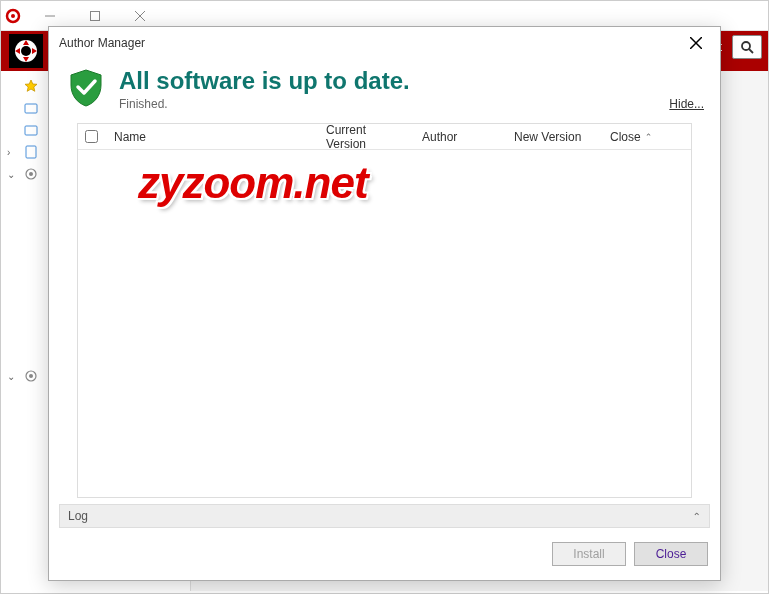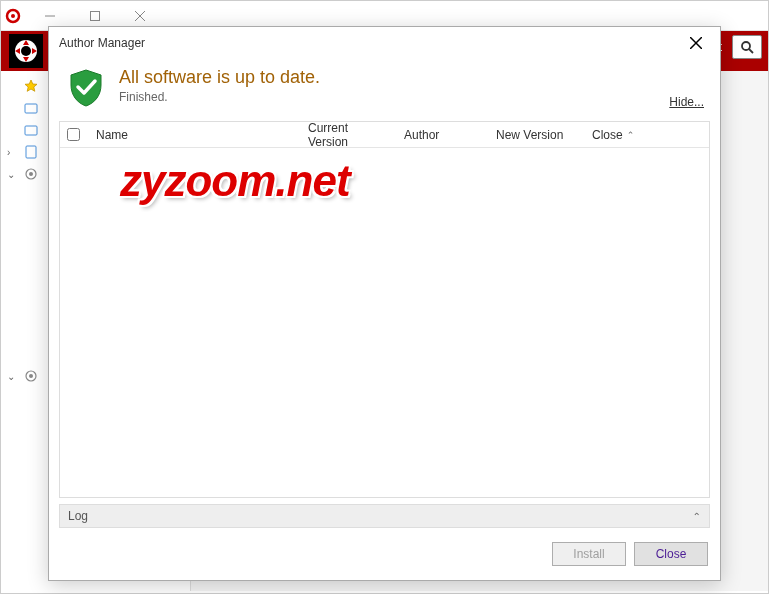--- a/index.html
+++ b/index.html
@@ -19,24 +19,24 @@
 .sidebar{width:190px;border-right:1px solid #ddd;padding:4px 2px;background:#fff}
 .tree-item{display:flex;align-items:center;gap:4px;padding:3px 4px;font-size:12px;color:#333}
 .tree-chevron{width:12px;display:inline-block;color:#666;font-size:10px}
 .tree-icon{width:16px;height:16px;display:inline-flex;align-items:center;justify-content:center}
 .content{flex:1;background:#f5f5f5;padding:8px}
 .dialog{position:absolute;left:47px;top:25px;width:673px;height:555px;background:#fff;border:1px solid #aaa;box-shadow:0 4px 20px rgba(0,0,0,.2);z-index:100;display:flex;flex-direction:column}
 .dialog-title{height:32px;display:flex;align-items:center;padding:0 10px;font-size:12px;color:#333}
 .dialog-close{margin-left:auto;width:28px;height:28px;display:flex;align-items:center;justify-content:center;cursor:pointer;font-size:16px}
 .dialog-status{display:flex;align-items:flex-start;padding:8px 16px 12px 16px;gap:12px}
 .shield-icon{width:42px;height:42px;flex-shrink:0}
-.status-text h2{font-size:18px;font-weight:400;color:#a16207;margin-bottom:2px}
+.status-text h2{font-size:24px;font-weight:700;color:#0f766e;margin-bottom:2px}
 .status-text p{font-size:12px;color:#666}
 .hide-link{margin-left:auto;align-self:flex-end;color:#333;text-decoration:underline;font-size:12px;cursor:pointer}
-.list-area{flex:1;margin:0 10px;border:1px solid #ddd;background:#fff;position:relative;overflow:hidden}
+.list-area{flex:1;margin:0 28px;border:1px solid #ddd;background:#fff;position:relative;overflow:hidden}
 .list-header{display:flex;height:26px;border-bottom:1px solid #e5e5e5;align-items:center;background:#fff}
 .col{padding:0 8px;font-size:12px;color:#333;display:flex;align-items:center;height:100%;border-right:1px solid transparent}
 .col-check{width:28px;justify-content:center}
 .col-name{width:212px}
 .col-author{width:92px}
 .col-curver{width:96px}
 .col-newver{width:96px}
 .col-status{flex:1}
 .sort-arrow{margin-left:4px;font-size:9px;color:#666}
 .watermark{position:absolute;left:60px;top:34px;font-size:44px;font-weight:800;font-style:italic;color:#d00;text-shadow:2px 2px 0 #fff,-2px -2px 0 #fff,2px -2px 0 #fff,-2px 2px 0 #fff,3px 3px 4px rgba(0,0,0,.3);letter-spacing:-1px;font-family:Arial,sans-serif}

